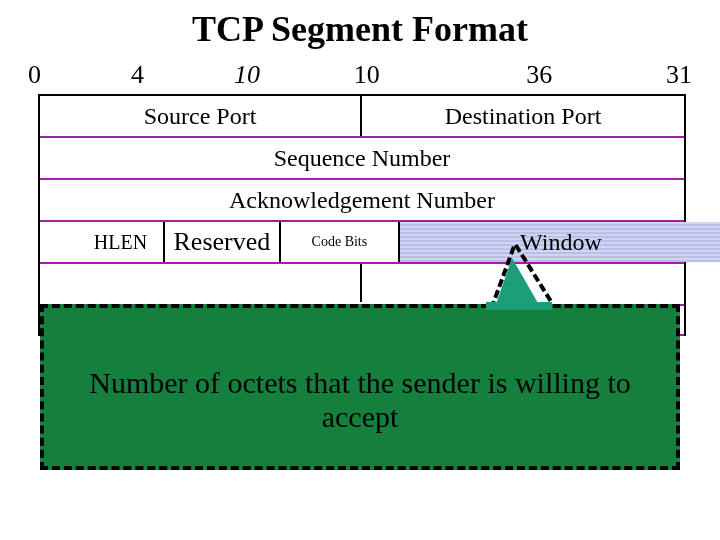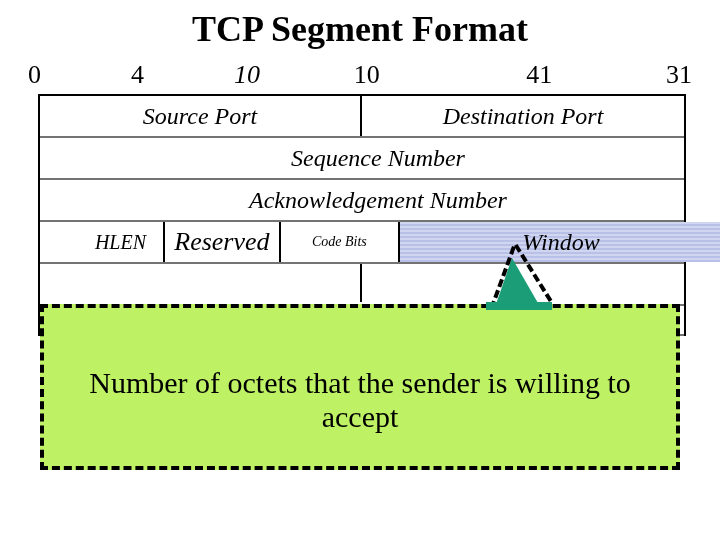--- a/index.html
+++ b/index.html
@@ -45,33 +45,32 @@
   .grid {
     position: relative;
     left: 10px;
     width: 644px;
     border: 2px solid #000;
     border-bottom: none;
   }
   .row {
     display: flex;
     height: 40px;
-    border-bottom: 2px solid #737373;
-    font-style: italic;
+    border-bottom: 2px solid #a21caf;
   }
   .cell {
     display: flex;
     align-items: center;
     justify-content: center;
     font-size: 24px;
     border-right: 2px solid #000;
     box-sizing: border-box;
   }
   .cell:last-child { border-right: none; }
-  .full { flex: 0 0 100%; margin-left: 16px; }
+  .full { flex: 0 0 100%; }
   .half { flex: 0 0 50%; }
   .hlen    { flex: 0 0 13.5%; font-size: 20px; margin-left: 38px; }
   .resv    { flex: 0 0 18%;  font-size: 26px; }
   .codebits{ flex: 0 0 18.5%; font-size: 14px; }
   .window  { flex: 0 0 50%; }
 
   .window-highlight {
     background: repeating-linear-gradient(
       0deg,
       #b8c0e8 0px,
@@ -84,21 +83,21 @@
   .row-empty .cell { height: 38px; }
   .row-thin  { height: 28px; }
   .row-thin .cell { height: 28px; }
 
   .callout {
     position: absolute;
     left: 40px;
     top: 304px;
     width: 640px;
     height: 166px;
-    background: #bef264;
+    background: #15803d;
     border: 4px dashed #000;
     box-sizing: border-box;
   }
   .callout-text {
     position: absolute;
     left: 50%;
     top: 58%;
     transform: translate(-50%, -50%);
     width: 90%;
     text-align: center;
@@ -141,21 +140,21 @@
 
 <div class="title">TCP Segment Format</div>
 
 <div class="frame">
 
   <div class="bitlabels">
     <span class="lbl-0">0</span>
     <span class="lbl-4">4</span>
     <span class="lbl-10">10</span>
     <span class="lbl-16">10</span>
-    <span class="lbl-24">41</span>
+    <span class="lbl-24">36</span>
     <span class="lbl-31">31</span>
   </div>
 
   <div class="grid">
     <div class="row">
       <div class="cell half">Source Port</div>
       <div class="cell half">Destination Port</div>
     </div>
     <div class="row">
       <div class="cell full">Sequence Number</div>

